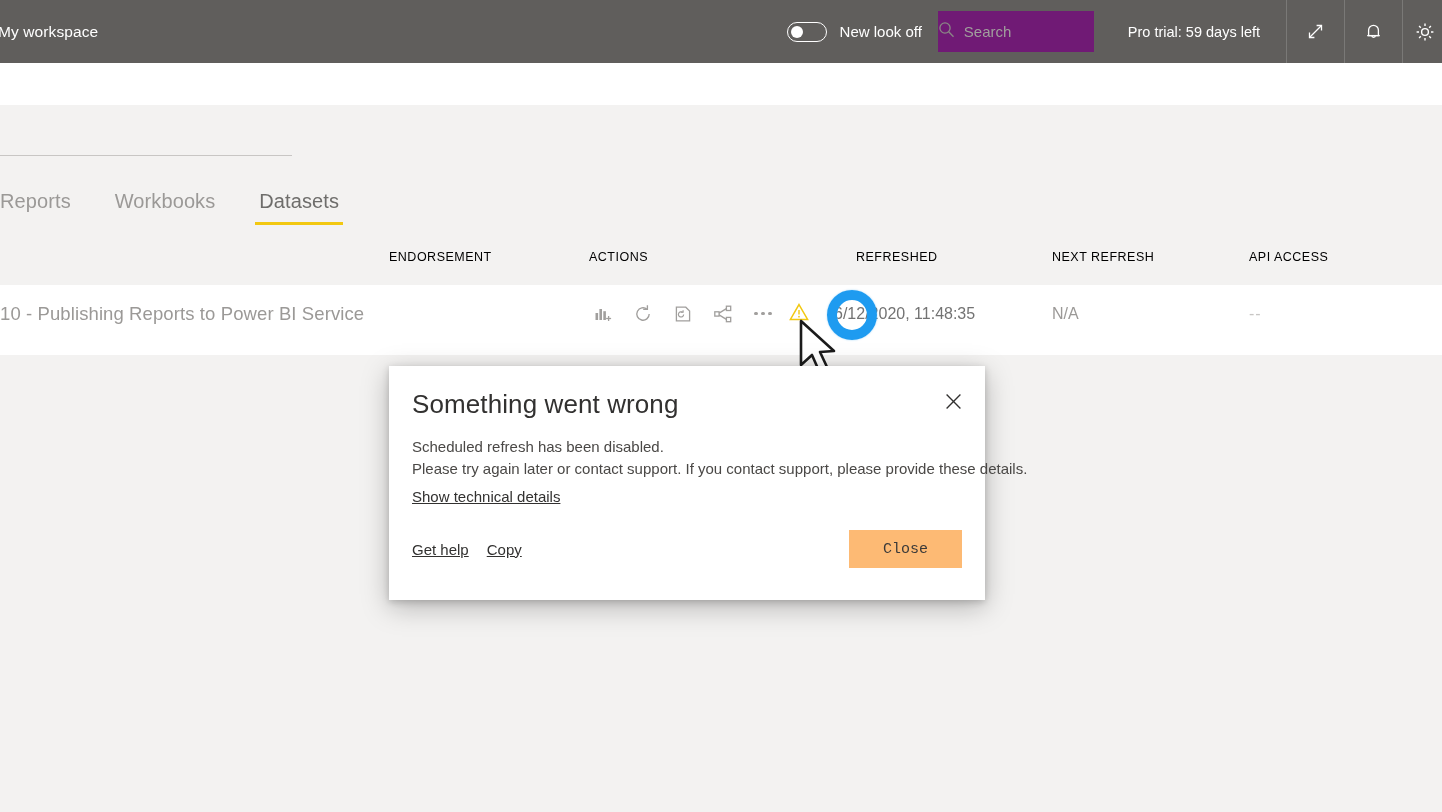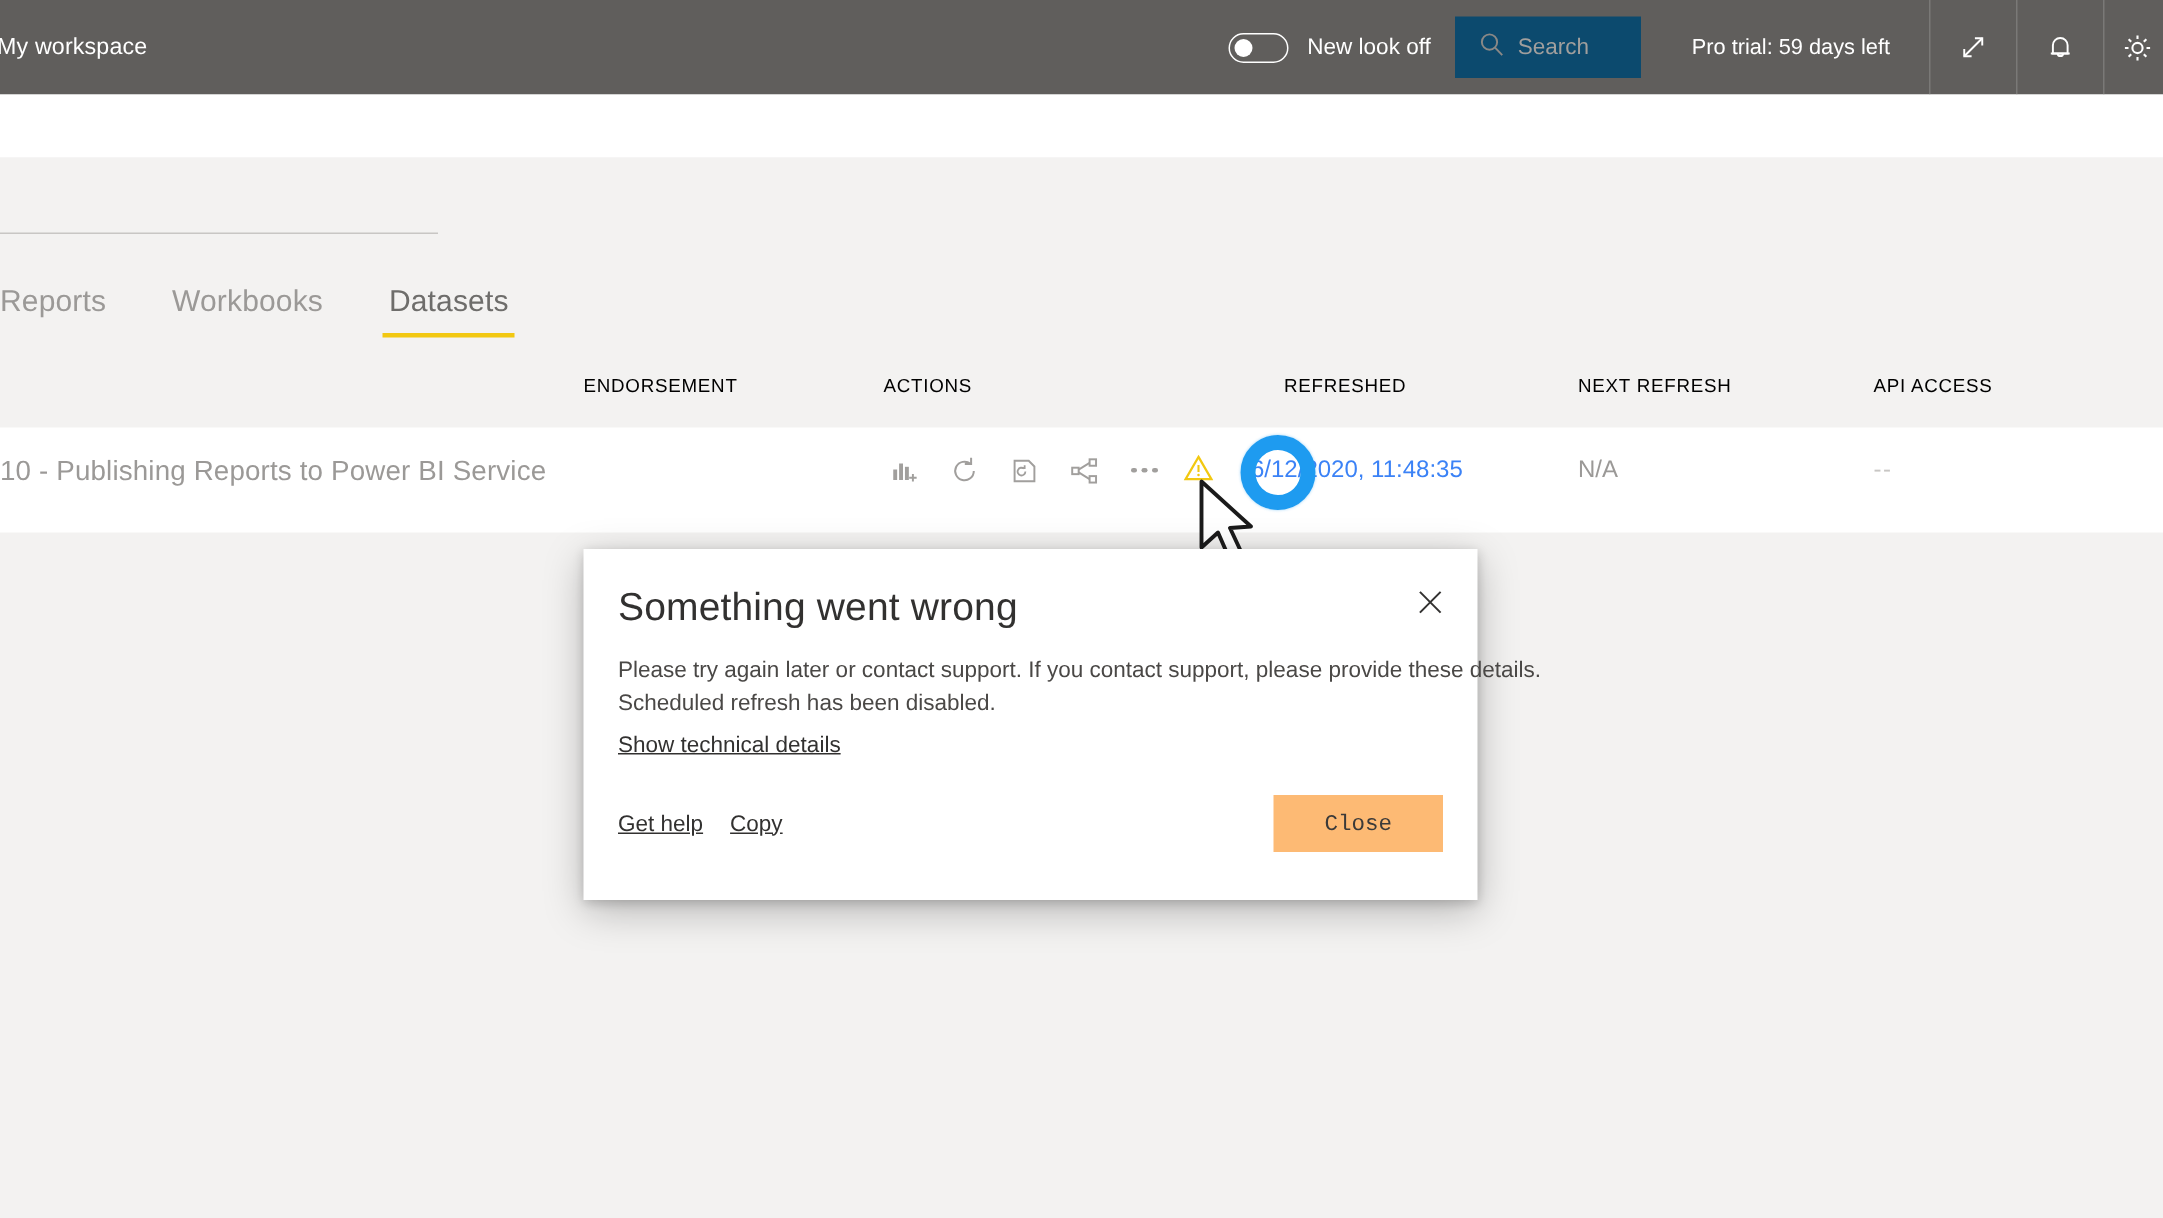--- a/index.html
+++ b/index.html
@@ -23,22 +23,22 @@
   .topbar-right { margin-left: auto; display: flex; align-items: center; height: 63px; }
   .newlook-group { display: flex; align-items: center; gap: 13px; margin-right: 16px; }
   .toggle {
     width: 40px; height: 20px; border-radius: 10px;
     border: 1.6px solid #ffffff; background: transparent;
     display: flex; align-items: center; padding: 0 3px; cursor: pointer;
   }
   .toggle .knob { width: 12px; height: 12px; border-radius: 50%; background: #ffffff; }
   .newlook-label { color: #ffffff; font-size: 15px; white-space: nowrap; }
   .searchbox {
-    width: 124px; height: 41px; background: #0c4a6e;
-    display: flex; align-items: center; gap: 9px; padding-left: 16px;
+    width: 156px; height: 41px; background: #701a75;
+    display: flex; align-items: center; gap: 9px; padding-left: 0;
     cursor: text;
   }
   .searchbox .ph { color: #a19f9d; font-size: 15px; }
   .searchbox svg { flex: 0 0 auto; }
   .protrial {
     color: #ffffff; font-size: 14.5px; white-space: nowrap;
     padding: 0 26px 0 34px; height: 63px; display: flex; align-items: center;
   }
   .icon-btn {
     width: 58px; height: 63px; display: flex; align-items: center; justify-content: center;
@@ -72,21 +72,21 @@
     letter-spacing: .5px; white-space: nowrap;
   }
 
   
   .row {
     position: absolute; left: 0; top: 180px; width: 1442px; height: 70px;
     background: #ffffff; display: block;
   }
   .cell { position: absolute; top: 0; height: 57px; display: flex; align-items: center; white-space: nowrap; }
   .ds-name { font-size: 18.5px; color: #9b9997; letter-spacing: .1px; }
-  .ds-date { font-size: 16px; color: #3b82f6; }
+  .ds-date { font-size: 16px; color: #737373; }
   .ds-next { font-size: 16px; color: #9b9997; }
   .ds-api { font-size: 16px; color: #c8c6c4; letter-spacing: 1px; }
   .actions { position: absolute; top: 0; height: 57px; display: flex; align-items: center; gap: 18px; }
   .act-ico { width: 22px; height: 22px; display: flex; align-items: center; justify-content: center; cursor: pointer; }
   .dots { display: flex; align-items: center; gap: 3.5px; cursor: pointer; padding: 0 2px; }
   .dots i { width: 3.5px; height: 3.5px; border-radius: 50%; background: #a19f9d; display: block; }
 
   
   .warn { position: absolute; left: 789px; top: 303px; width: 20px; height: 18px; }
 
@@ -298,22 +298,22 @@
       <div class="dlg-title">Something went wrong</div>
 
       <div class="dlg-close">
         <svg width="17" height="17" viewBox="0 0 17 17">
           <line x1="1.6" y1="1.6" x2="15.4" y2="15.4" stroke="#323130" stroke-width="1.35"></line>
           <line x1="15.4" y1="1.6" x2="1.6" y2="15.4" stroke="#323130" stroke-width="1.35"></line>
         </svg>
       </div>
 
       <div class="dlg-body">
+        <div class="dlg-line">Scheduled refresh has been disabled.</div>
         <div class="dlg-line">Please try again later or contact support. If you contact support, please provide these details.</div>
-        <div class="dlg-line">Scheduled refresh has been disabled.</div>
         <span class="dlg-link">Show technical details</span>
       </div>
 
       <div class="dlg-footer">
         <div class="foot-links">
           <span class="foot-link">Get help</span>
           <span class="foot-link">Copy</span>
         </div>
         <button class="close-btn">Close</button>
       </div>

